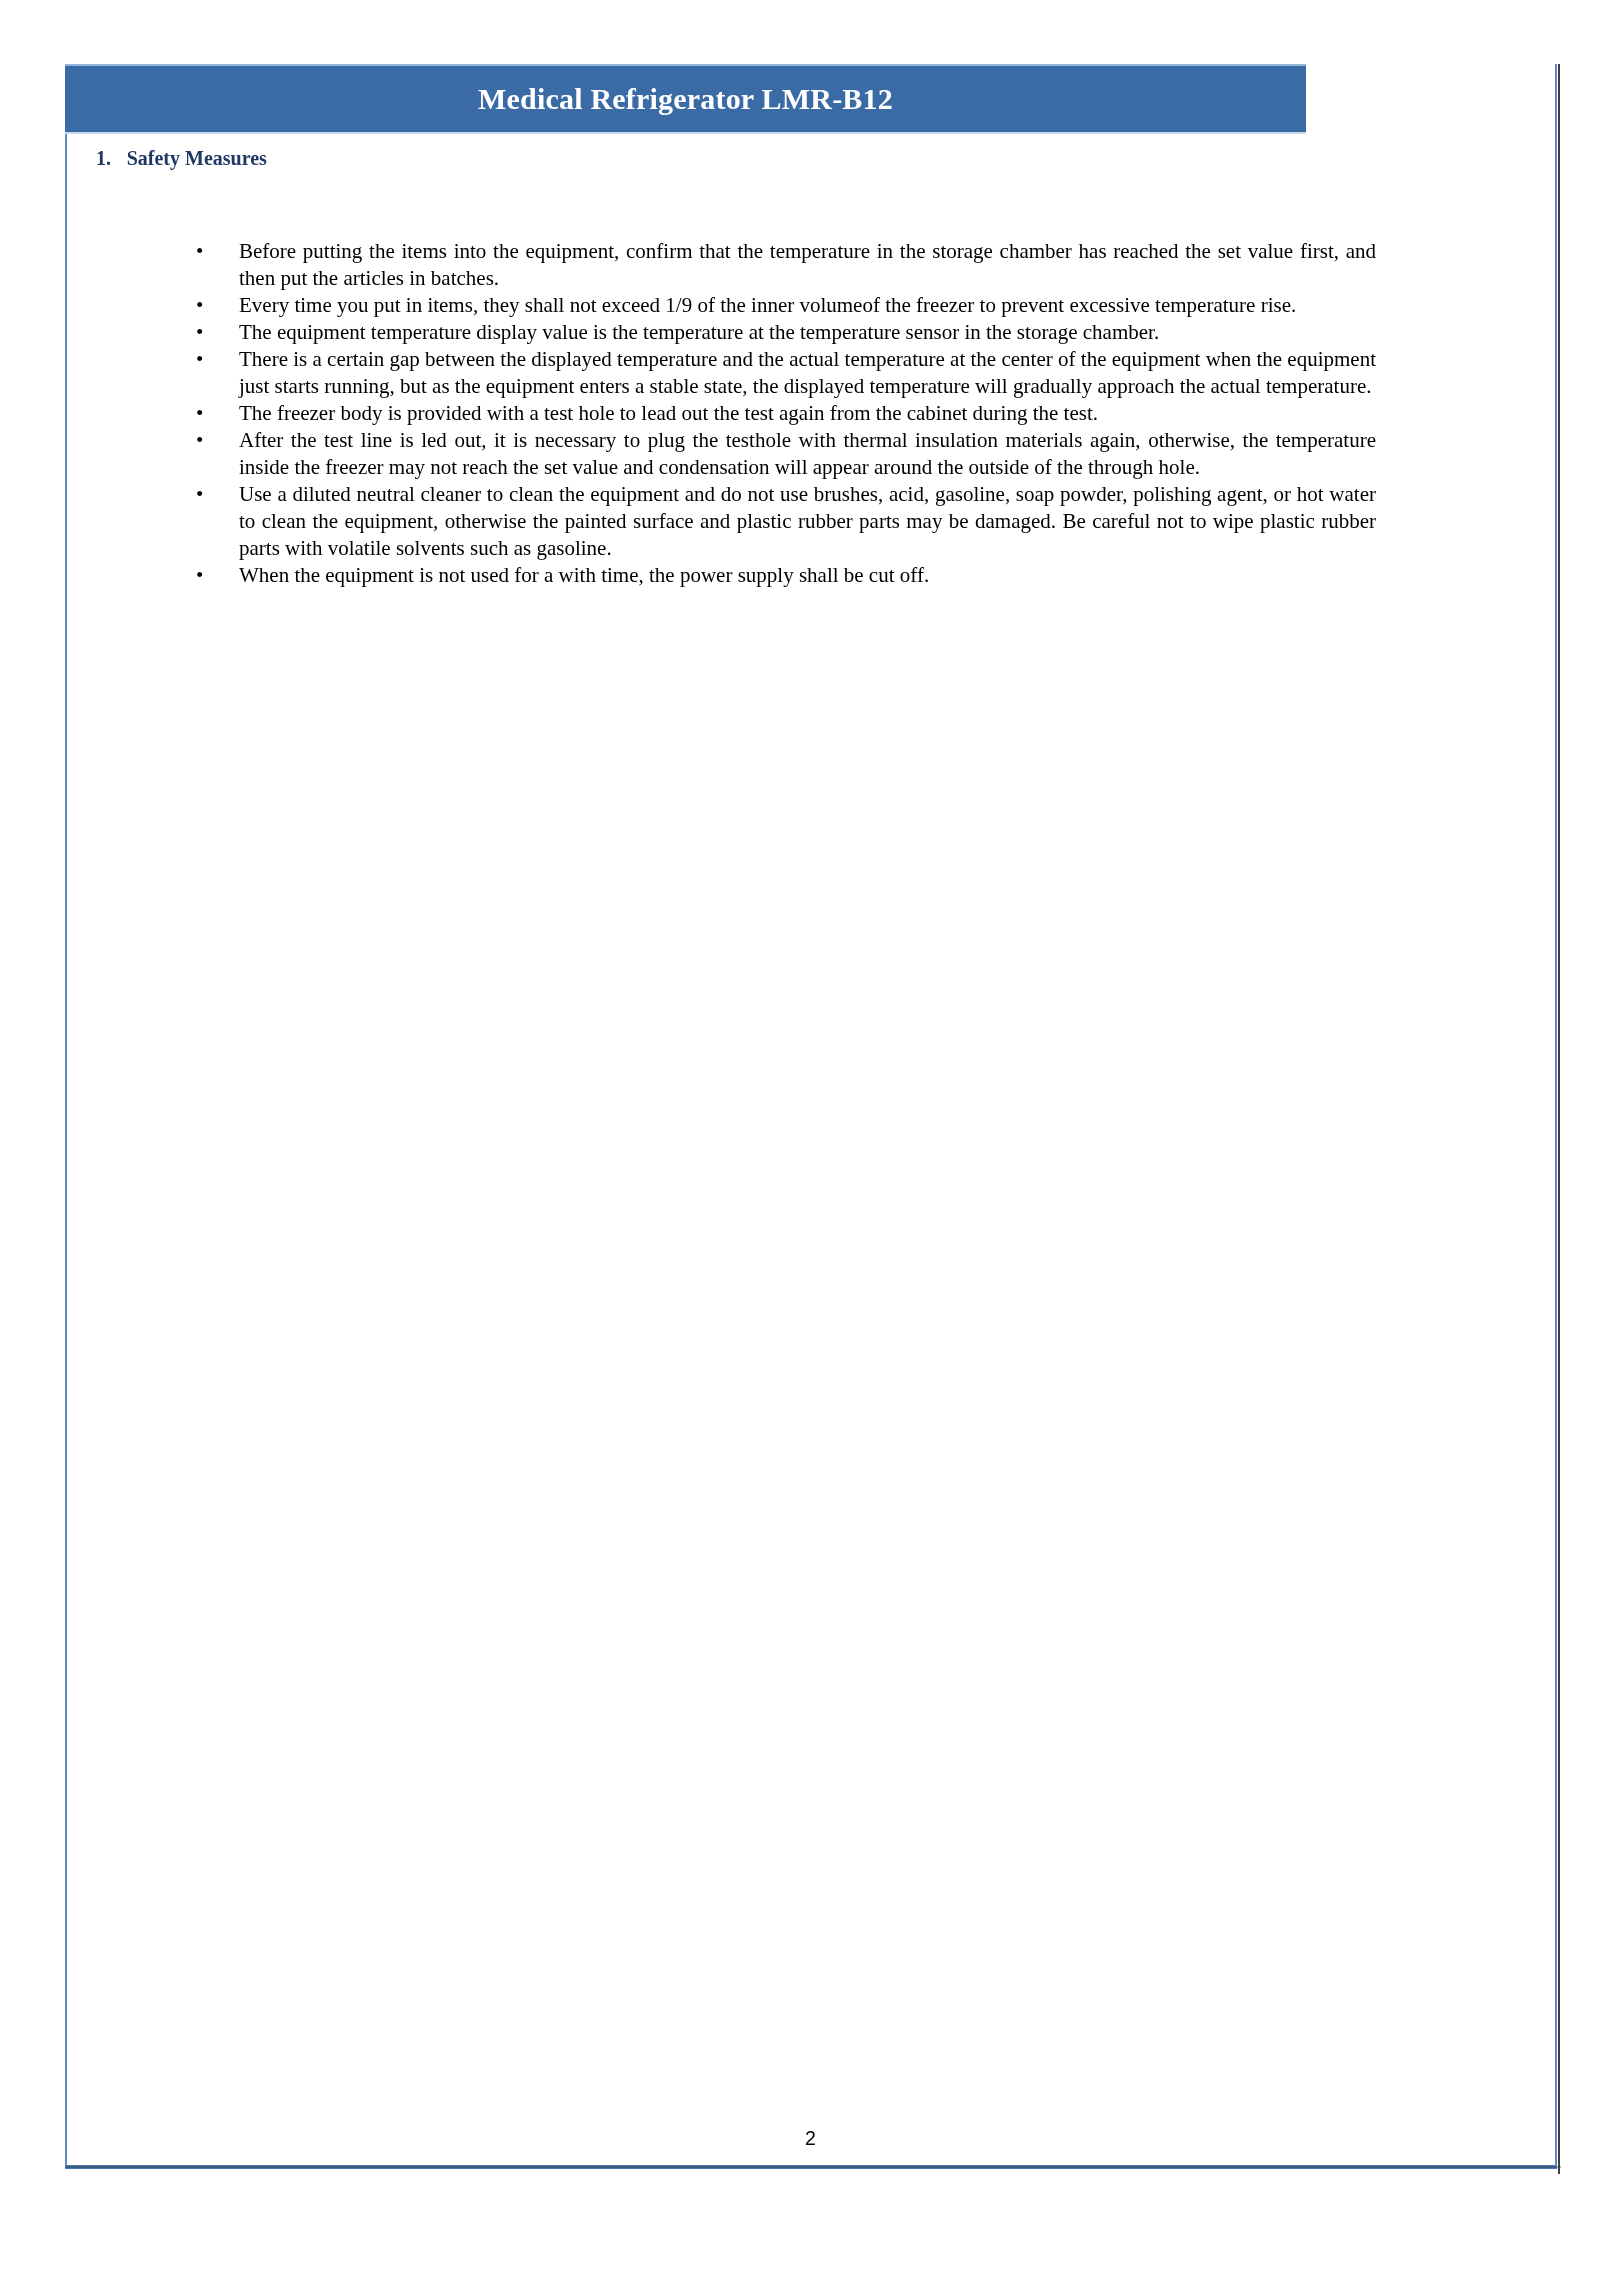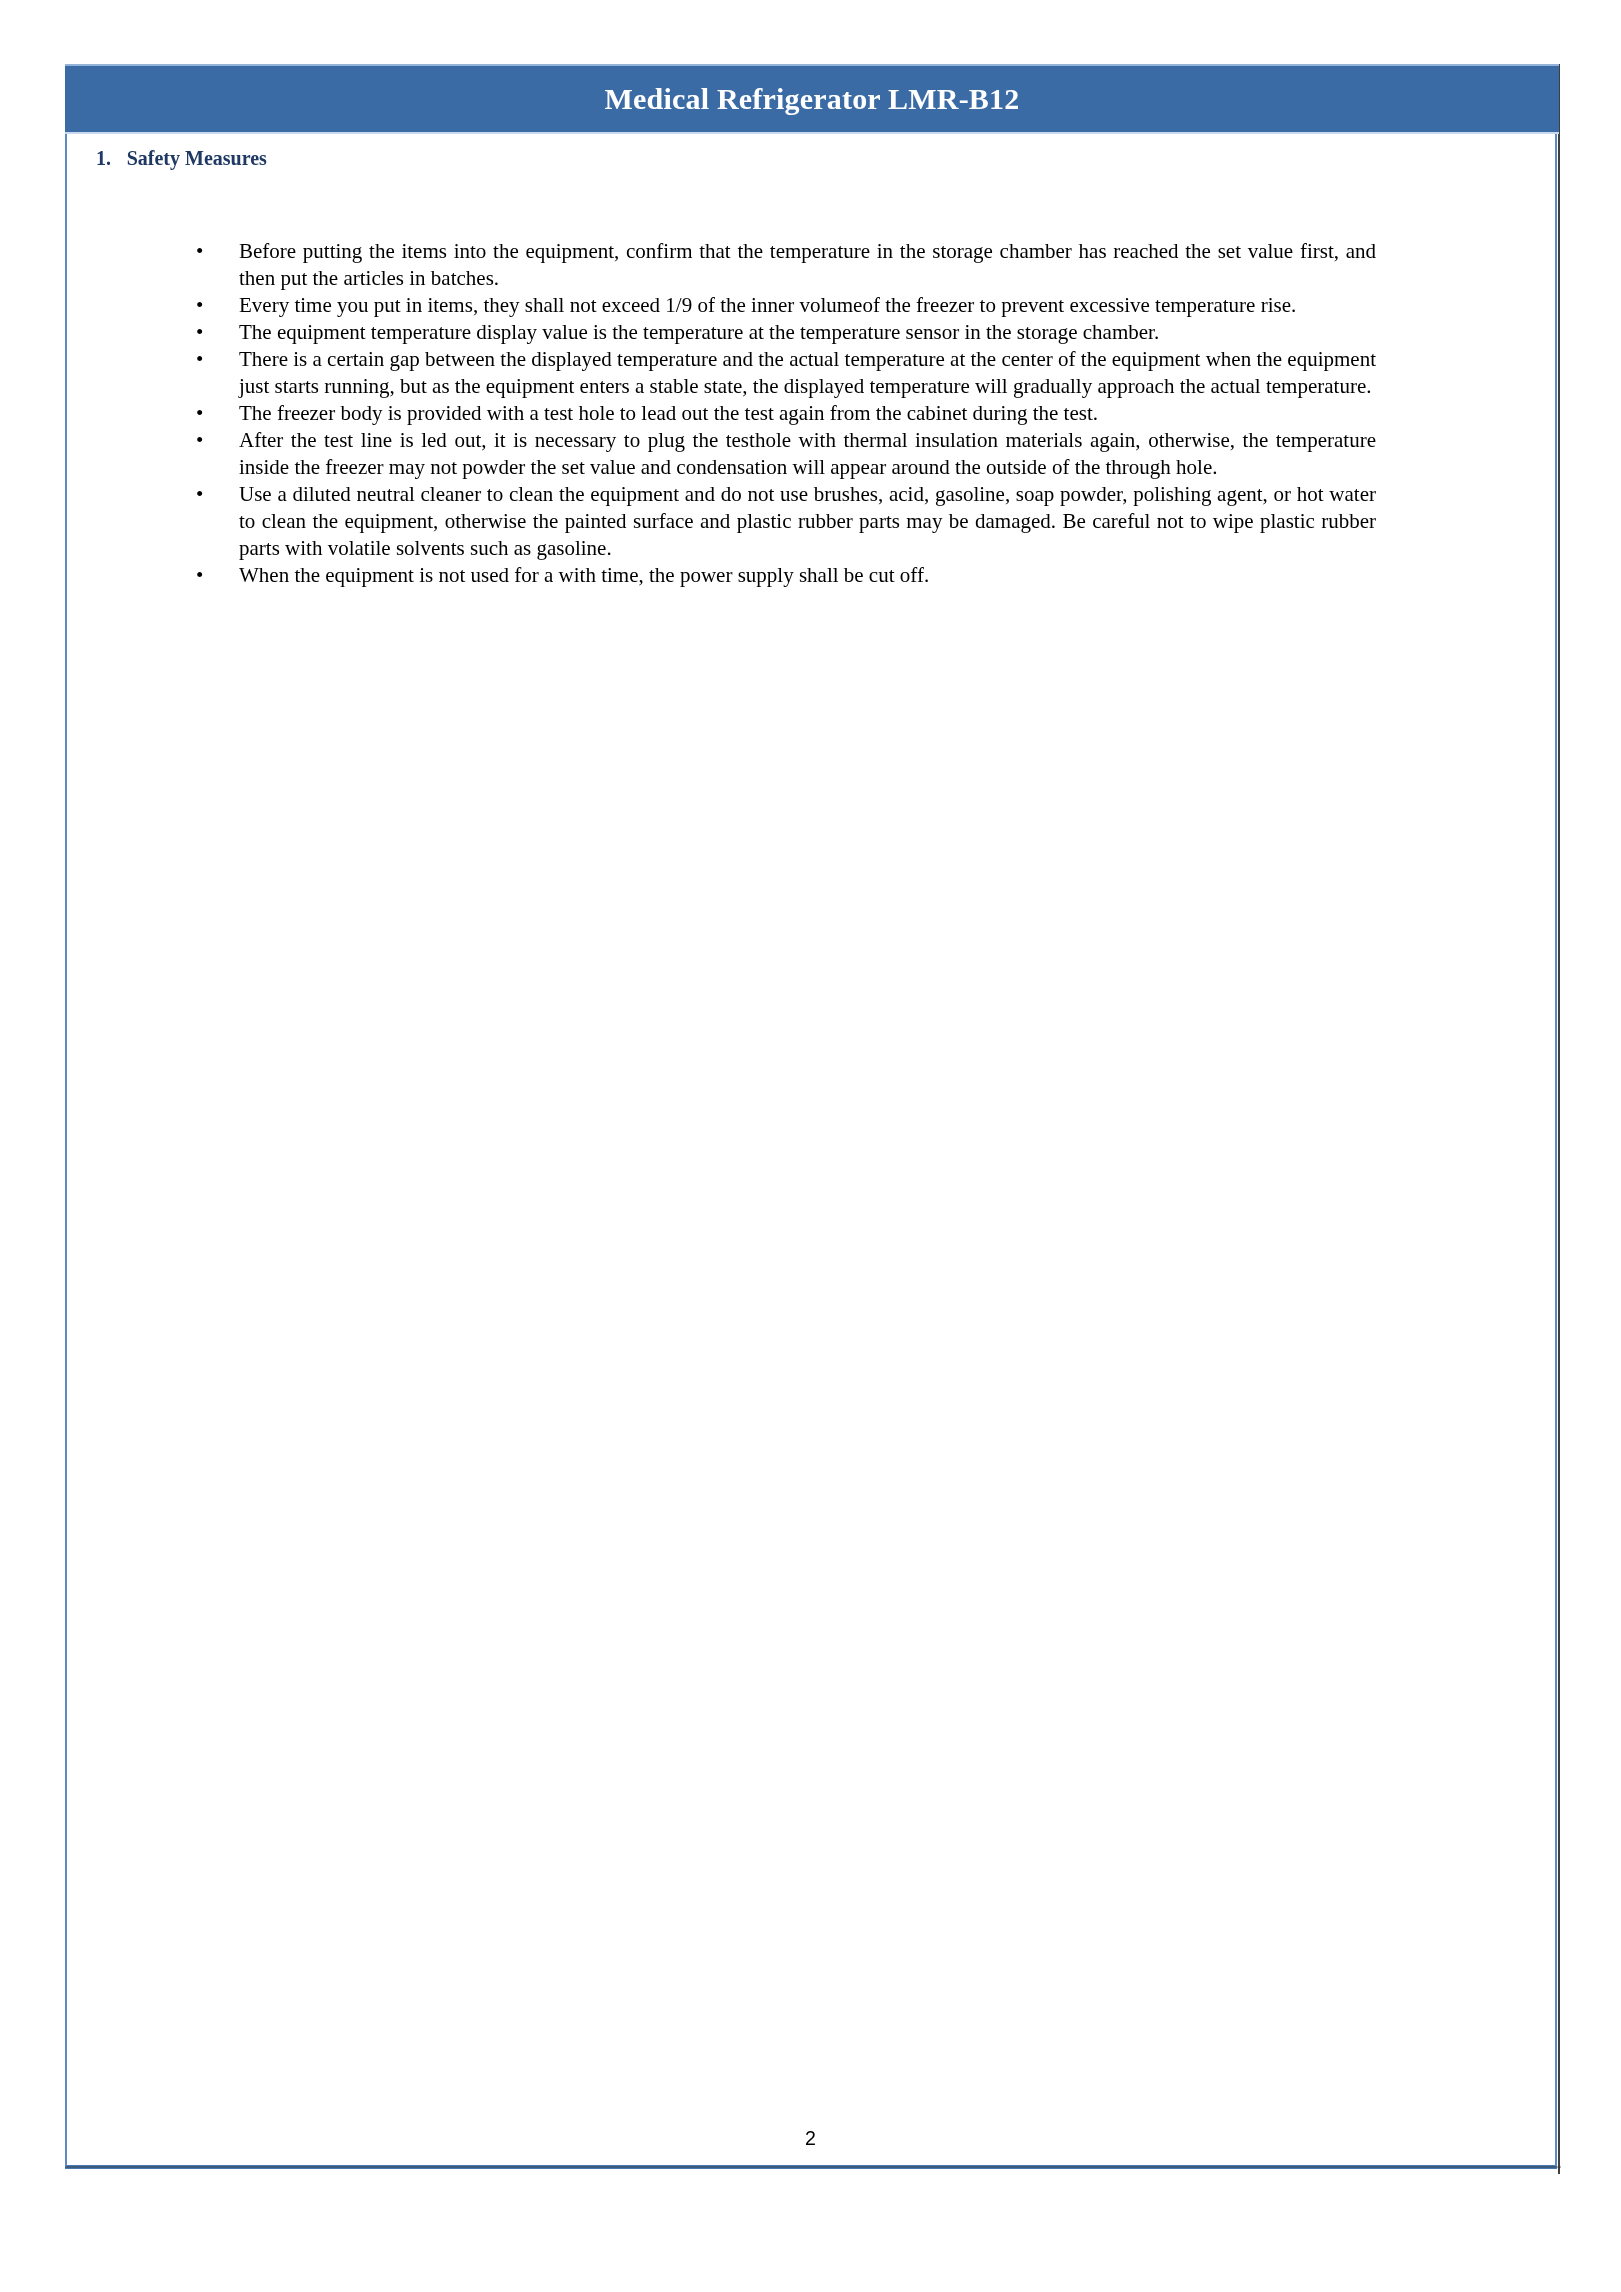--- a/index.html
+++ b/index.html
@@ -47,21 +47,21 @@
     height: 2px;
     background: #2c2c2c;
     opacity: .35;
   }
 
   
   #header-banner {
     position: absolute;
     left: 65px;
     top: 64px;
-    width: 1494px;
+    width: 1241px;
     height: 70px;
     background: #3a6ba5;
     border-top: 2px solid #93b3d8;
     border-bottom: 2px solid #c9d9ec;
     box-sizing: border-box;
     display: flex;
     align-items: center;
     justify-content: center;
   }
   #header-title {
@@ -159,21 +159,21 @@
     <li>
       <span class="bullet-dot">•</span>
       <span class="txt">There is a certain gap between the displayed temperature and the actual temperature at the center of the equipment when the equipment just starts running, but as the equipment enters a stable state, the displayed temperature will gradually approach the actual temperature.</span>
     </li>
     <li>
       <span class="bullet-dot">•</span>
       <span class="txt">The freezer body is provided with a test hole to lead out the test again from the cabinet during the test.</span>
     </li>
     <li>
       <span class="bullet-dot">•</span>
-      <span class="txt">After the test line is led out, it is necessary to plug the testhole with thermal insulation materials again, otherwise, the temperature inside the freezer may not powder the set value and condensation will appear around the outside of the through hole.</span>
+      <span class="txt">After the test line is led out, it is necessary to plug the testhole with thermal insulation materials again, otherwise, the temperature inside the freezer may not reach the set value and condensation will appear around the outside of the through hole.</span>
     </li>
     <li>
       <span class="bullet-dot">•</span>
       <span class="txt">Use a diluted neutral cleaner to clean the equipment and do not use brushes, acid, gasoline, soap powder, polishing agent, or hot water to clean the equipment, otherwise the painted surface and plastic rubber parts may be damaged. Be careful not to wipe plastic rubber parts with volatile solvents such as gasoline.</span>
     </li>
     <li>
       <span class="bullet-dot">•</span>
       <span class="txt">When the equipment is not used for a with time, the power supply shall be cut off.</span>
     </li>
   </ul>

